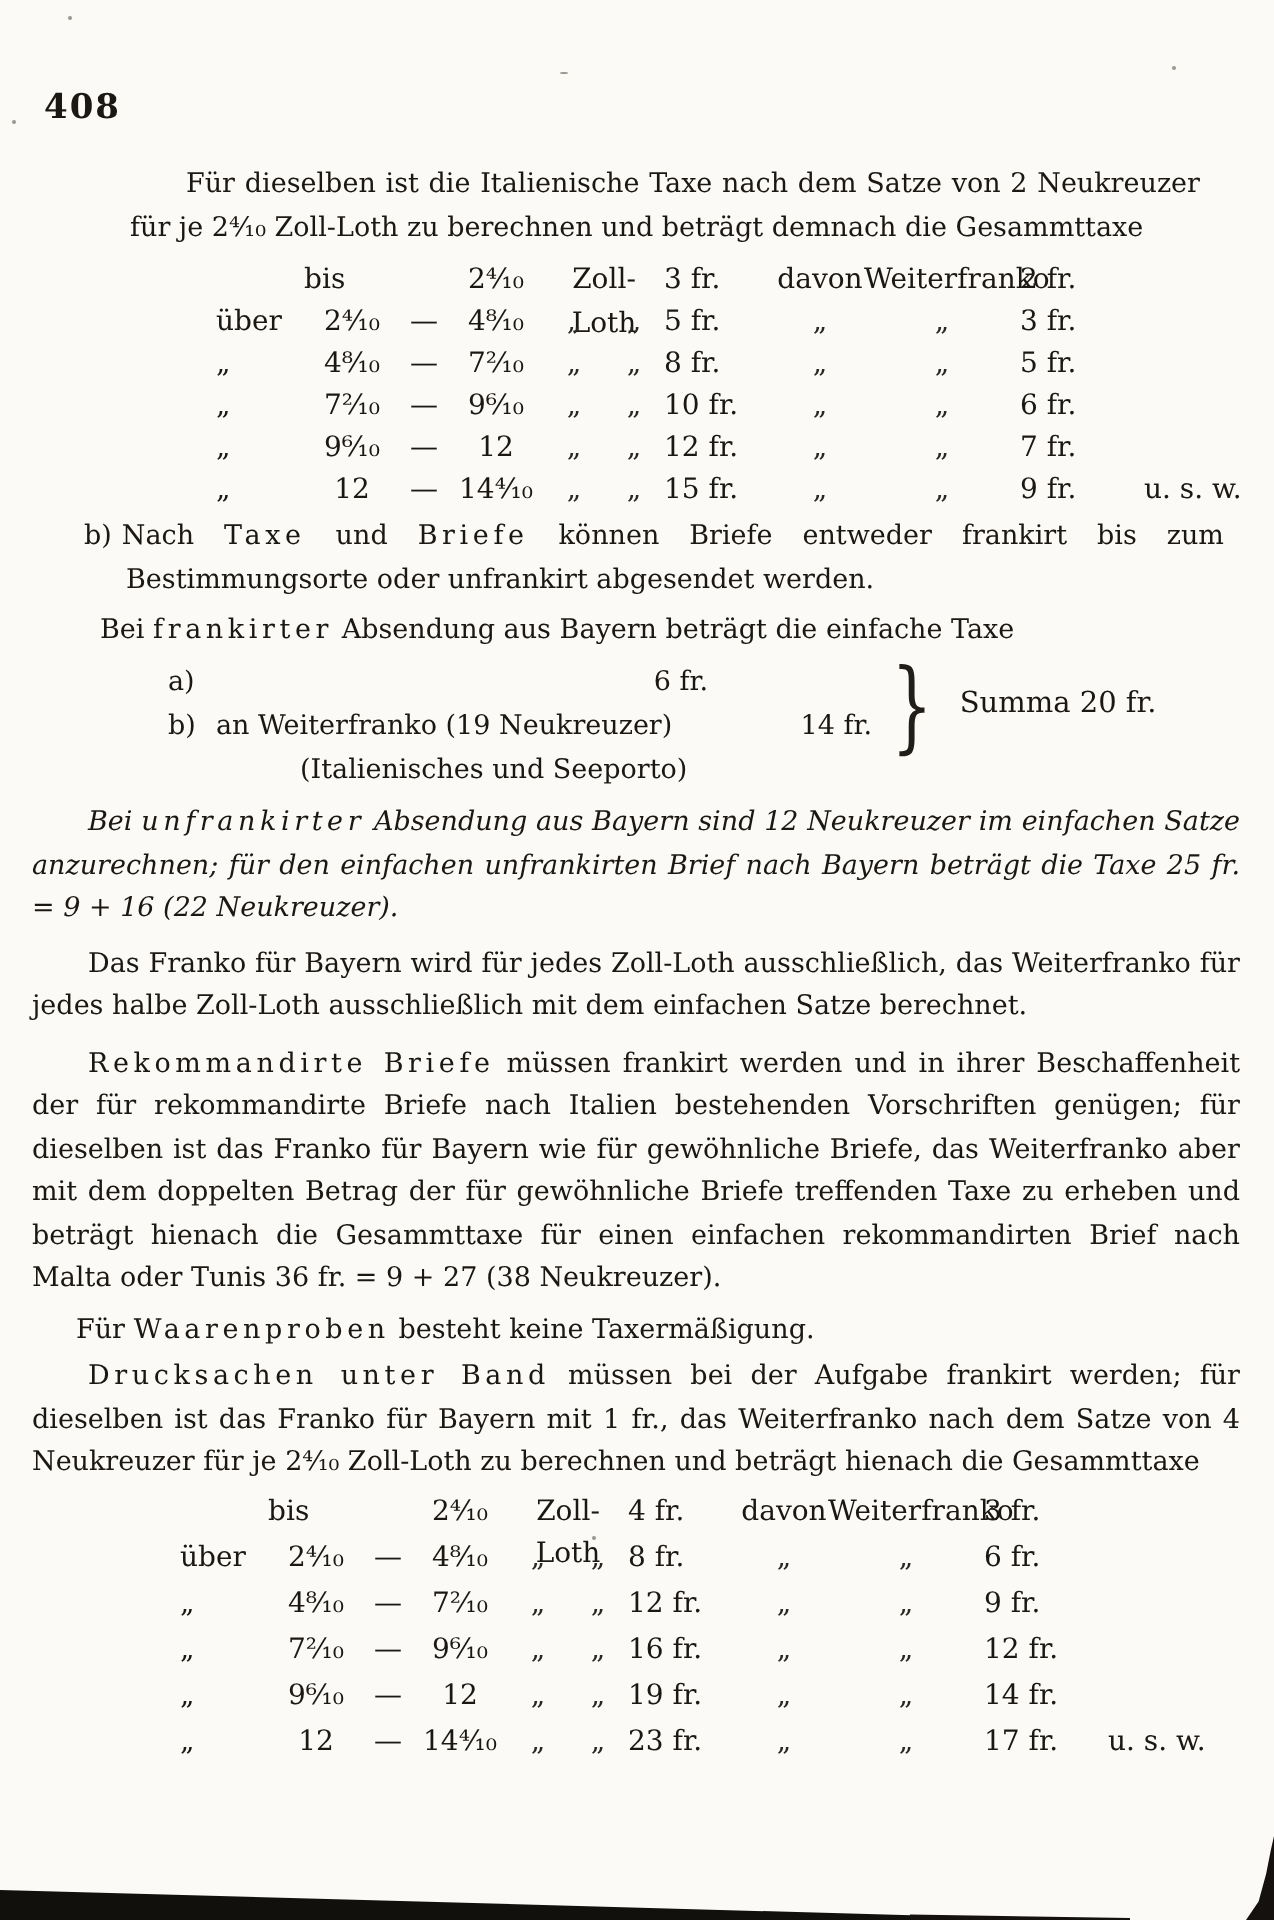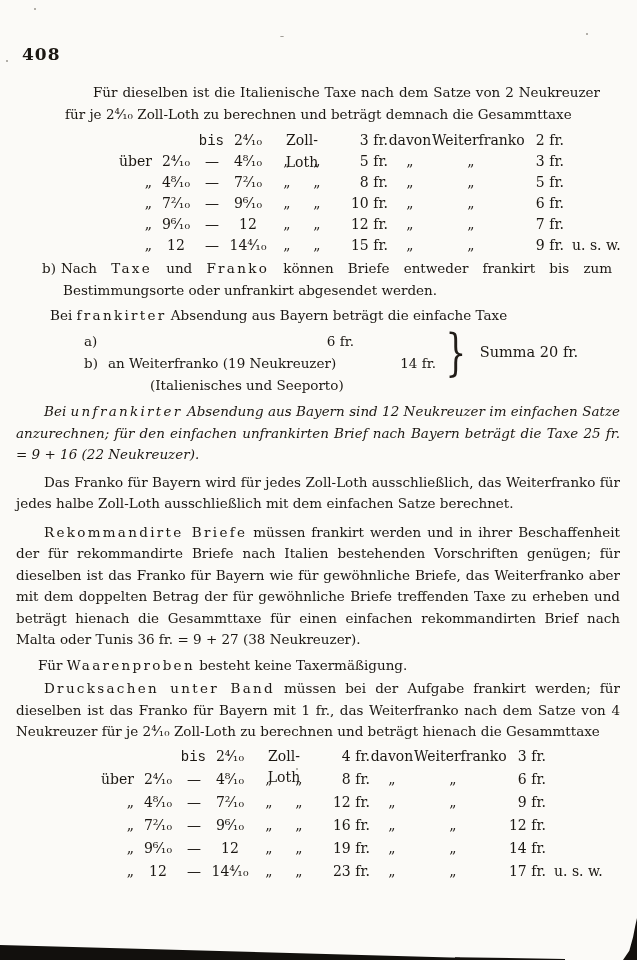--- a/index.html
+++ b/index.html
@@ -34,24 +34,24 @@
 
   
   .tariff { margin:5px 0 2px 92px; }
   .tariff .trow {
     display:grid;
     grid-template-columns:44px 48px 24px 48px 30px 30px 56px 44px 78px 54px 78px;
     height:21px; align-items:baseline; font-size:14px;
   }
   .t2 { margin:3px 0 0 74px; }
   .t2 .trow { height:23px; }
-  .c-r { text-align:right; }
+  .c-r { text-align:left; }
   .c-c { text-align:center; }
   .c-l { text-align:left; padding-left:8px; }
-  .span-bis { grid-column:2 / 4; text-align:right;font-family:Liberation Mono, monospace; }
+  .span-bis { grid-column:2 / 4; text-align:left; }
   .span-unit { grid-column:5 / 7; text-align:center; }
   .ditto { color:#2a2622; }
 
   
   .franko-wrap { display:flex; margin:4px 0 0 68px; align-items:center; }
   .franko-items { }
   .franko-row { display:grid; grid-template-columns:24px 246px 82px; height:21.5px; align-items:baseline; }
   .franko-row .amt { text-align:right; }
   .brace { font-size:50px; line-height:44px; transform:scaleX(.65); margin:0 2px 0 4px; font-weight:normal; color:#211d18; }
   .summa { margin-left:6px; font-size:14.5px; white-space:nowrap; }
@@ -157,21 +157,21 @@
         <span class="c-c ditto">„</span>
         <span class="c-c ditto">„</span>
         <span class="c-r">15 fr.</span>
         <span class="c-c ditto">„</span>
         <span class="c-c ditto">„</span>
         <span class="c-r">9 fr.</span>
         <span class="c-l">u. s. w.</span>
       </div>
     </div>
 
-    <p class="item-malta"><span class="lbl">b)</span><span>Nach </span><span class="sperr">Taxe</span><span> und </span><span class="sperr">Franko</span><span> können Briefe entweder frankirt bis zum Bestimmungsorte oder unfrankirt abgesendet werden.</span></p>
+    <p class="item-malta"><span class="lbl">b)</span><span>Nach </span><span class="sperr">Taxe</span><span> und </span><span class="sperr">Briefe</span><span> können Briefe entweder frankirt bis zum Bestimmungsorte oder unfrankirt abgesendet werden.</span></p>
 
     <p class="franked-intro"><span>Bei </span><span class="sperr">frankirter</span><span> Absendung aus Bayern beträgt die einfache Taxe</span></p>
 
     <div class="franko-wrap">
       <div class="franko-items">
         <div class="franko-row">
           <span>a)</span>
           <span class="amt">6 fr.</span>
         </div>
         <div class="franko-row">

